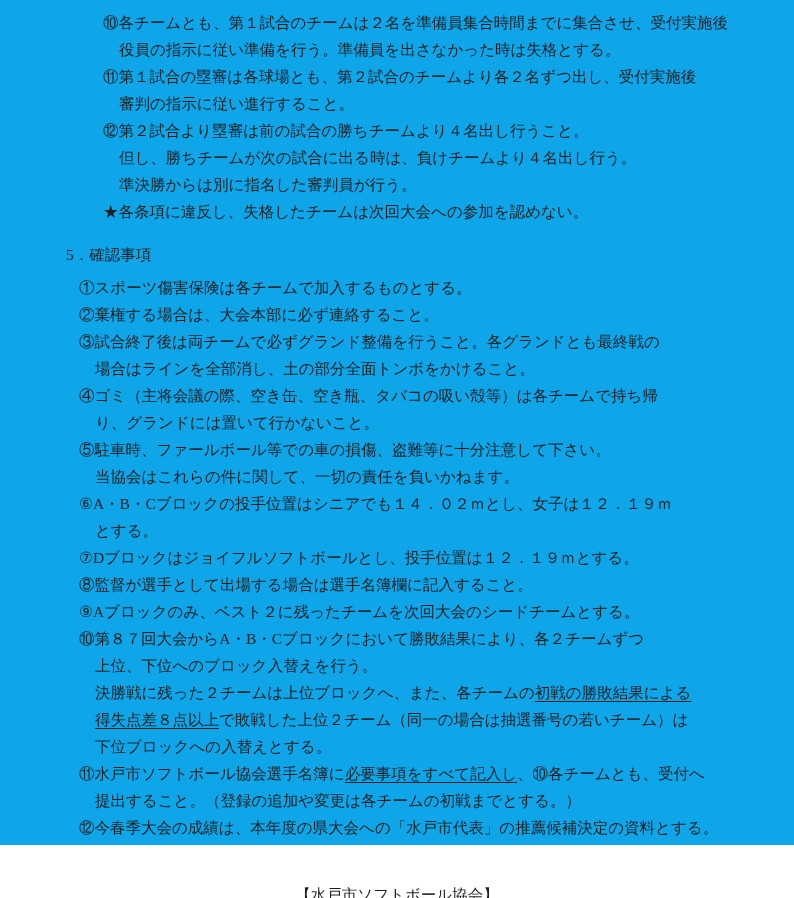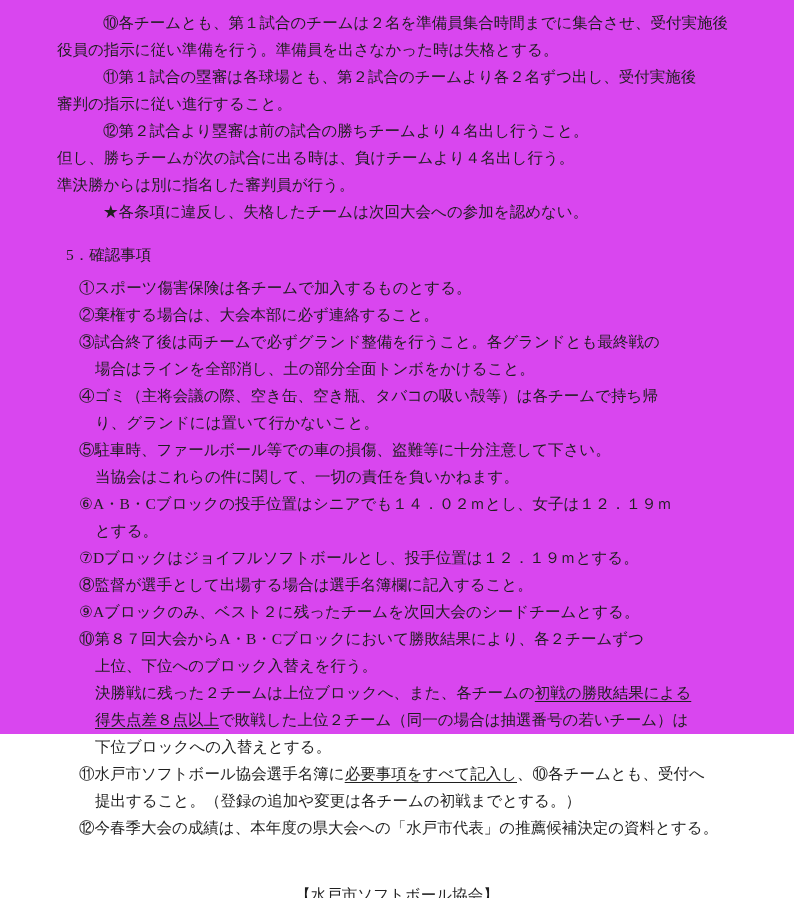--- a/index.html
+++ b/index.html
@@ -10,32 +10,32 @@
   body {
     width: 794px;
     height: 898px;
     overflow: hidden;
     font-family: "Liberation Serif", "DejaVu Serif", serif;
     color: #1f1f1f;
   }
   .page {
     position: relative;
     width: 794px;
-    height: 734px;
+    height: 845px;
     box-sizing: border-box;
     padding-top: 9px;
-    background: #d946ef;
+    background: #0ea5e9;
   }
   .line {
     font-size: 15.5px;
     line-height: 27px;
     white-space: pre;
   }
   .top-block .line { padding-left: 103px; }
-  .top-block .line.cont { padding-left: 57px; }
+  .top-block .line.cont { padding-left: 119px; }
   .section-heading {
     font-size: 15.5px;
     line-height: 27px;
     padding-left: 66px;
     margin-top: 16px;
     margin-bottom: 6px;
   }
   .sec5-block .line { padding-left: 79px; }
   .sec5-block .line.cont { padding-left: 95px; }
   .run.underline {

